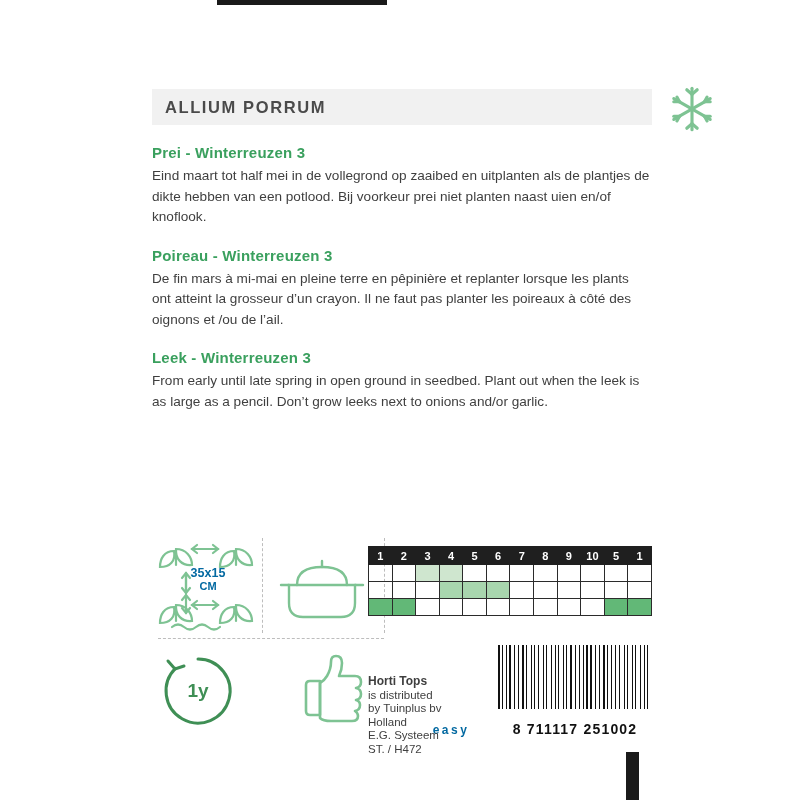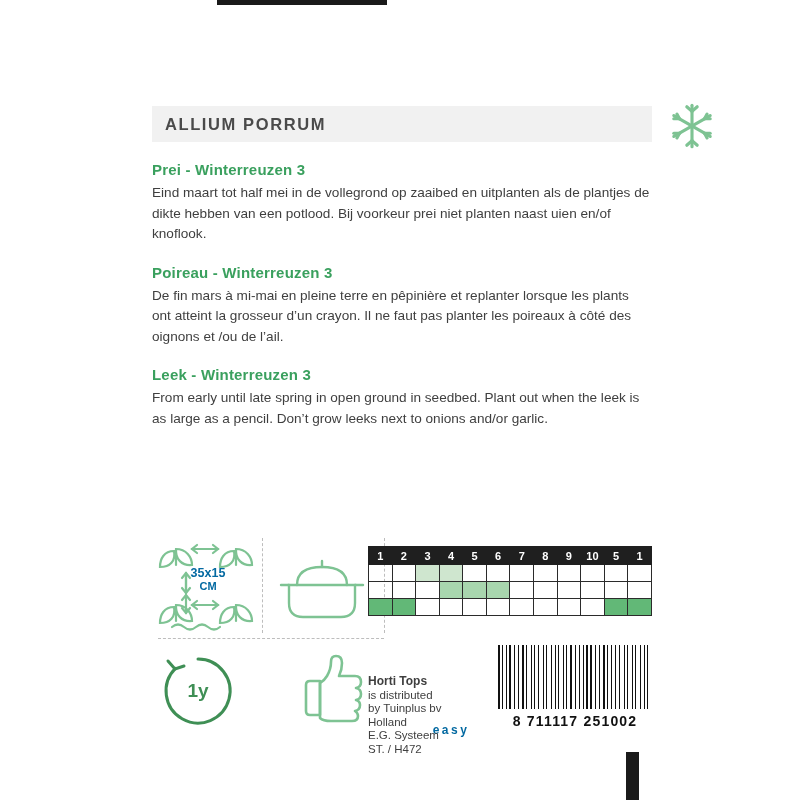--- a/index.html
+++ b/index.html
@@ -30,21 +30,21 @@
     bottom: 0;
     right: 161px;
     width: 13px;
     height: 48px;
     background: #1a1a1a;
   }
 
   .sheet {
     position: absolute;
     left: 152px;
-    top: 106px;
+    top: 89px;
     width: 500px;
   }
 
   
   .header-band {
     position: relative;
     height: 36px;
     background: #f1f1f1;
     display: flex;
     align-items: center;
@@ -231,21 +231,21 @@
     display: flex;
     align-items: flex-end;
   }
   .barcode i {
     display: block;
     background: #111;
     height: 64px;
     margin-right: 1px;
   }
   .barcode-num {
-    margin-top: 4px;
+    margin-top: 12px;
     font-family: "Liberation Sans", sans-serif;
     font-size: 14px;
     letter-spacing: 1.2px;
     color: #111;
     text-align: center;
     font-weight: bold;
   }
 </style>
 </head>
 <body>

